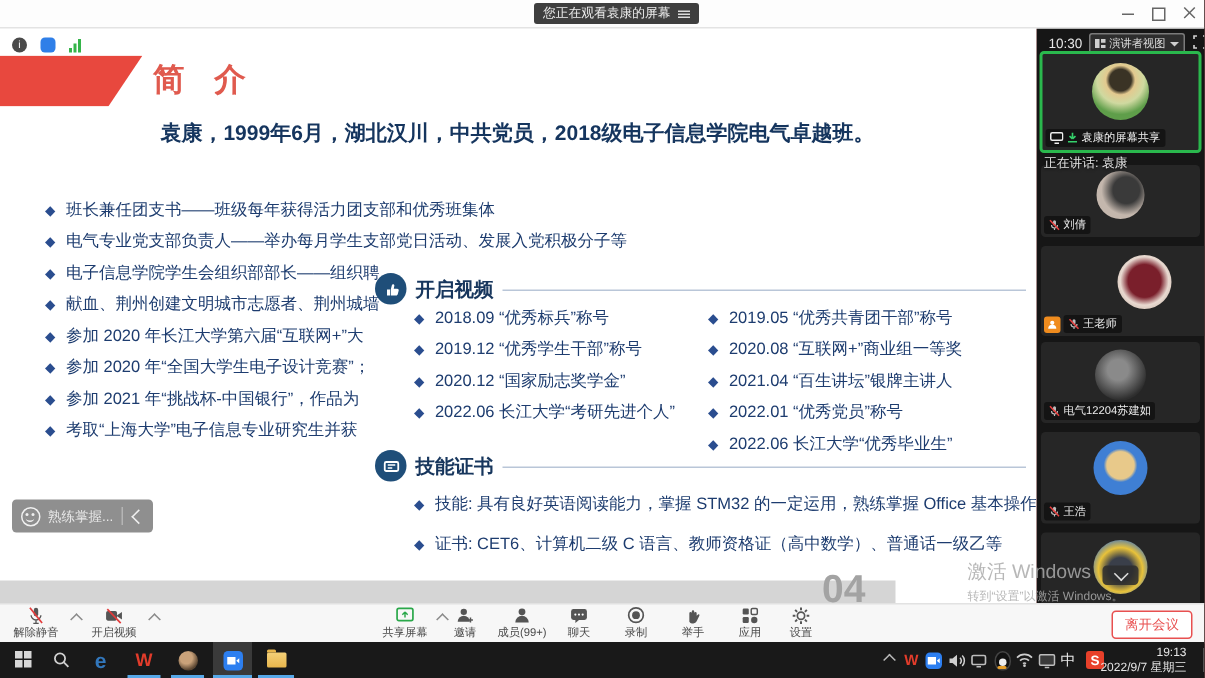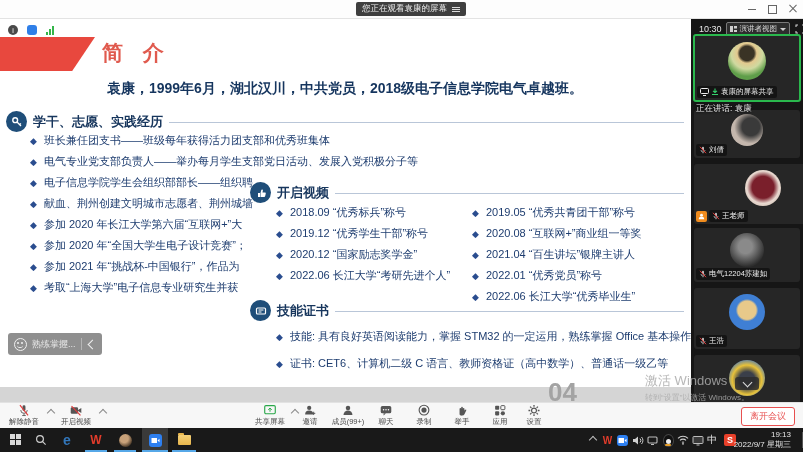--- a/index.html
+++ b/index.html
@@ -42,21 +42,21 @@
   .sec-line{flex:1;border-top:1px solid #b9c6d8;margin-top:2px;}
   .plist{position:absolute;left:30px;top:112px;}
   .pi{height:21px;line-height:21px;font-size:11px;color:#1d3c6f;white-space:nowrap;}
   .pi::before{content:"◆";color:#2a4d8f;font-size:9px;margin-right:7px;}
   .awcol{position:absolute;top:184px;}
   .aw{height:21px;line-height:21px;font-size:11px;color:#1d3c6f;white-space:nowrap;}
   .aw::before{content:"◆";color:#2a4d8f;font-size:9px;margin-right:7px;}
   .sklist{position:absolute;left:276px;top:305px;}
   .sk{height:27px;line-height:27px;font-size:11px;color:#1d3c6f;white-space:nowrap;}
   .sk::before{content:"◆";color:#2a4d8f;font-size:9px;margin-right:7px;}
-  .band{position:absolute;left:0;top:369px;width:691px;height:15px;background:#d5d5d5;}
+  .band{position:absolute;left:0;top:369px;width:597px;height:15px;background:#d5d5d5;}
   .pageno{position:absolute;left:548px;top:-10px;font-size:26px;font-weight:bold;color:#a3a3a3;}
   
   .chatbar{position:absolute;left:8px;top:333px;height:22px;background:#8f8f8f;border-radius:3px;
     display:flex;align-items:center;padding:0 6px;gap:5px;z-index:3;}
   .smile{width:11px;height:11px;border-radius:50%;border:1px solid #f0f0f0;position:relative;}
   .smile::before{content:"";position:absolute;left:2px;top:3px;width:2px;height:2px;background:#f0f0f0;
     border-radius:50%;box-shadow:4px 0 0 #f0f0f0;}
   .smile::after{content:"";position:absolute;left:2px;bottom:2px;width:6px;height:3px;
     border-bottom:1px solid #f0f0f0;border-radius:0 0 6px 6px;}
   .chat-ph{font-size:9px;color:#e9e9e9;white-space:nowrap;}
@@ -151,30 +151,20 @@
       <span class="ic-net">
           <i style="height:3px"></i>
           <i style="height:6px"></i>
           <i style="height:9px"></i>
         </span>
     </div>
     <div class="banner"></div>
     <div class="banner-title">简 介</div>
     <div class="headline">袁康，1999年6月，湖北汉川，中共党员，2018级电子信息学院电气卓越班。</div>
 
-    <div class="sec-head" style="left:6px;top:93px;width:678px;">
-      <span class="sec-circle">
-        <svg viewBox="0 0 12 12">
-            <circle cx="4.2" cy="4.2" r="2.4" fill="none" stroke="#fff" stroke-width="1.4"></circle>
-            <path d="M6 6l4 4M8.5 8.5l1.5-1" stroke="#fff" stroke-width="1.3" fill="none"></path>
-          </svg>
-      </span>
-      <span class="sec-title">学干、志愿、实践经历</span>
-      <span class="sec-line"></span>
-    </div>
     <div class="plist">
       <div class="pi">班长兼任团支书——班级每年获得活力团支部和优秀班集体</div>
       <div class="pi">电气专业党支部负责人——举办每月学生支部党日活动、发展入党积极分子等</div>
       <div class="pi">电子信息学院学生会组织部部长——组织聘</div>
       <div class="pi">献血、荆州创建文明城市志愿者、荆州城墙</div>
       <div class="pi">参加 2020 年长江大学第六届“互联网+”大</div>
       <div class="pi">参加 2020 年“全国大学生电子设计竞赛”；</div>
       <div class="pi">参加 2021 年“挑战杯-中国银行”，作品为</div>
       <div class="pi">考取“上海大学”电子信息专业研究生并获</div>
     </div>

